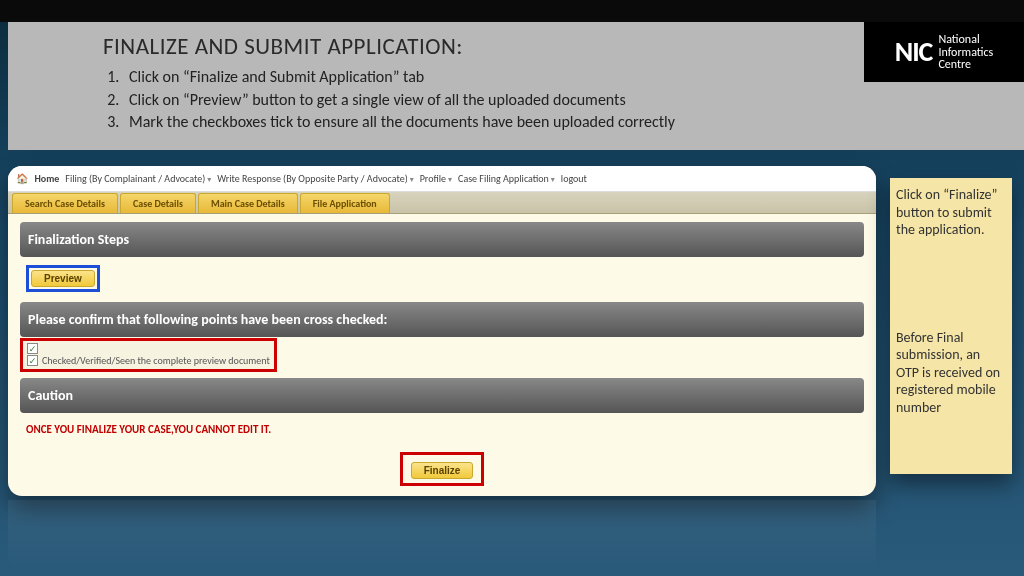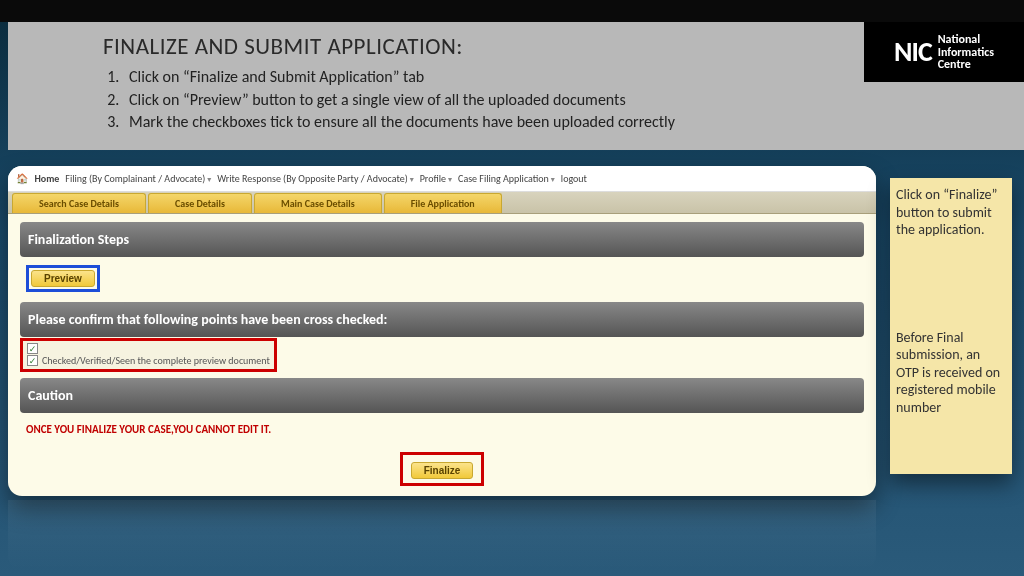--- a/index.html
+++ b/index.html
@@ -14,39 +14,39 @@
   
   .topbar { position: absolute; top: 0; left: 0; right: 0; height: 22px; background: #0a0a0a; }
   
   .instr-band { position: absolute; top: 22px; left: 8px; right: 0; height: 128px; background: #b8b8b8; padding: 10px 0 0 0; }
   .instr-title { font-size: 23px; color: #2a2a2a; margin-left: 95px; letter-spacing: 0.5px; }
   .instr-list { margin: 6px 0 0 115px; list-style: decimal; color: #222; font-size: 16px; line-height: 1.35; }
   .instr-list li { margin-bottom: 1px; padding-left: 6px; }
   
   .nic-logo { position: absolute; top: 22px; right: 0; width: 160px; height: 60px; background: #000000; color: #fff; display: flex; align-items: center; justify-content: center; gap: 6px; }
   .nic-big { font-size: 28px; font-weight: 900; letter-spacing: -1px; line-height: 1; }
-  .nic-small { font-size: 12px; line-height: 1.05; font-weight: 700; }
+  .nic-small { font-size: 12px; line-height: 1.05; font-weight: 400; }
   
   .shot {
     position: absolute;
     top: 166px;
     left: 8px;
     width: 868px;
     height: 330px;
     background: #fdfbe8;
     border-radius: 14px;
     overflow: hidden;
     box-shadow: 0 12px 25px rgba(0,0,0,0.45);
   }
   .crumb { background: #fff; font-size: 10px; color: #444; padding: 6px 8px; display: flex; align-items: center; gap: 6px; border-bottom: 1px solid #ddd; }
   .crumb .home { font-weight: bold; }
   .crumb .item { color: #444; }
   .crumb .sep::after { content: "▾"; font-size: 8px; color: #888; margin-left: 2px; }
   .tabs { display: flex; height: 22px; background: linear-gradient(180deg, #d8d3bd 0%, #c9c3a8 100%); border-bottom: 1px solid #a89f7a; font-size: 10px; align-items: flex-end; padding-left: 4px; gap: 2px; }
-  .tab { background: linear-gradient(180deg, #f4d66a 0%, #e8b838 100%); padding: 3px 26px; border-radius: 3px 3px 0 0; color: #6b4e00; font-weight: bold; border: 1px solid #c9a830; border-bottom: none; }
+  .tab { background: linear-gradient(180deg, #f4d66a 0%, #e8b838 100%); padding: 3px 12px; border-radius: 3px 3px 0 0; color: #6b4e00; font-weight: bold; border: 1px solid #c9a830; border-bottom: none; }
   .tab.active { background: #fff; color: #2a6fc0; border-color: #aaa; }
   .panel { padding: 8px 12px; }
   .sec-header { background: linear-gradient(180deg, #888 0%, #555 100%); color: #fff; font-size: 14px; font-weight: bold; padding: 9px 8px; border-radius: 4px; margin-top: 6px; }
   .sec-body { font-size: 10px; color: #555; padding: 4px 6px; }
   .preview-btn-wrap { display: inline-block; border: 3px solid #1d4ed8; padding: 2px; margin-top: 4px; }
   .ybtn { background: linear-gradient(180deg, #fbe38b 0%, #f1c93a 100%); border: 1px solid #c9a830; border-radius: 3px; padding: 2px 12px; font-size: 10px; font-weight: bold; color: #5a4300; cursor: pointer; }
   .chk-box { border: 3px solid #cc0000; display: inline-block; padding: 2px 4px; background: #f6f3e0; margin-top: 1px; }
   .chk-row { font-size: 10px; color: #555; display: flex; align-items: center; gap: 4px; }
   .chk { width: 11px; height: 11px; border: 1px solid #888; background: #fff; display: inline-flex; align-items: center; justify-content: center; font-size: 9px; color: #2a7a2a; }
   .caution { color: #c00000; font-weight: bold; font-size: 11px; padding: 10px 6px; }

